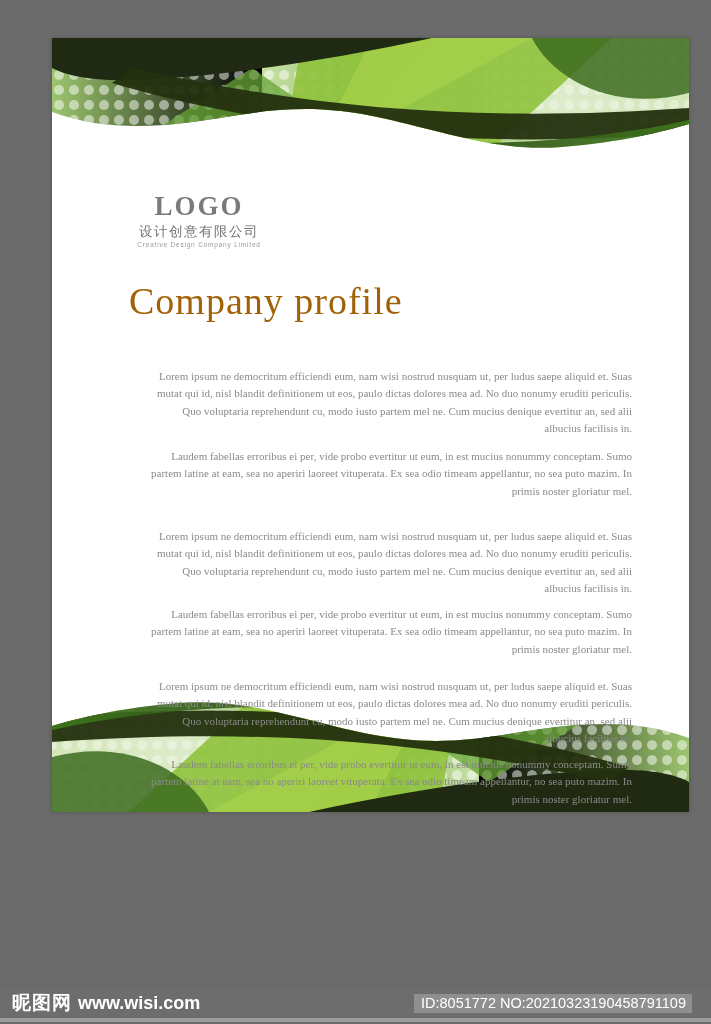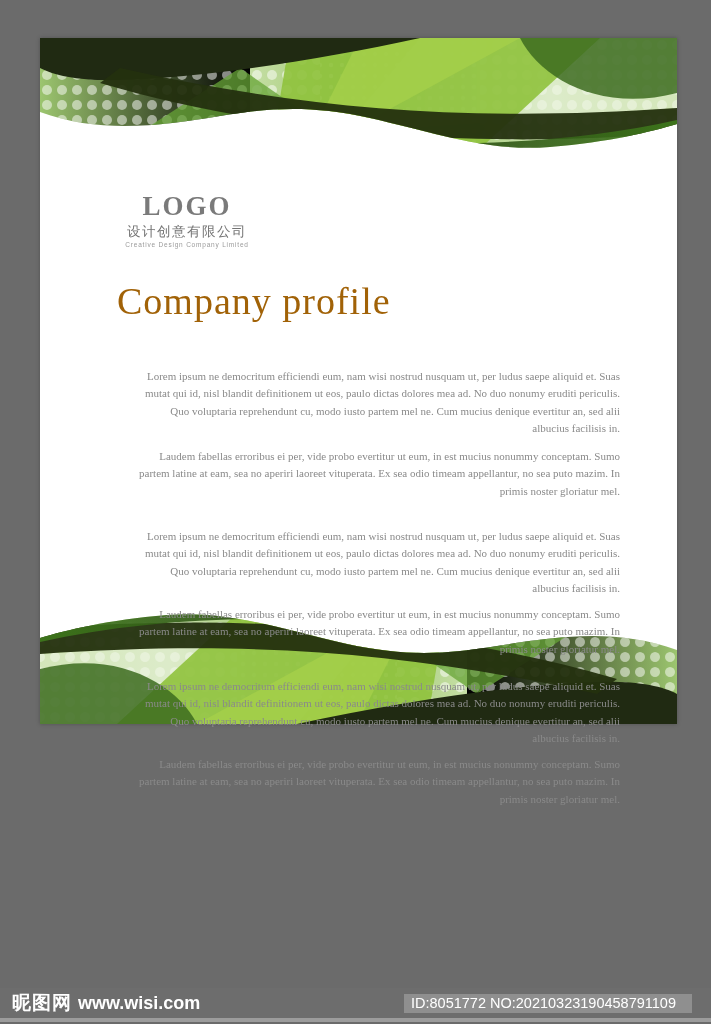--- a/index.html
+++ b/index.html
@@ -4,22 +4,22 @@
 <style>
   html,body { margin:0; padding:0; }
   body {
     width:711px; height:1024px;
     background:#6b6b6b;
     position:relative;
     overflow:hidden;
     font-family:"Liberation Serif", serif;
   }
   .page {
-    position:absolute; left:40px; top:38px;
-    width:637px; height:686px;
+    position:absolute; left:52px; top:38px;
+    width:637px; height:774px;
     background:#ffffff;
     box-shadow:0 0 4px rgba(0,0,0,0.25);
   }
   .deco { position:absolute; left:0; width:637px; height:120px; }
   .deco-top { top:0; }
   .deco-bottom { bottom:0; transform:rotate(180deg); }
 
   .logo-block {
     position:absolute; left:62px; top:155px; width:170px;
     text-align:center; color:#7a7a7a;
@@ -73,21 +73,21 @@
     font-family:"DejaVu Sans", sans-serif;
     font-weight:bold; font-size:19px; letter-spacing:1px;
   }
   .wm-site-url {
     font-family:"Liberation Sans", sans-serif;
     font-weight:bold; font-size:18px; margin-left:6px;
   }
   .wm-id-box {
     background:#8f8f8f; color:#ffffff;
     font-family:"Liberation Sans", sans-serif;
-    font-size:14.5px; padding:1px 16px 2px 7px;
+    font-size:14.5px; padding:1px 6px 2px 7px;
     margin-right:19px;
   }
   .bottom-strip {
     position:absolute; left:0; top:1018px; width:711px; height:4px;
     background:#9c9c9c;
   }
 </style>
 </head>
 <body>
 

